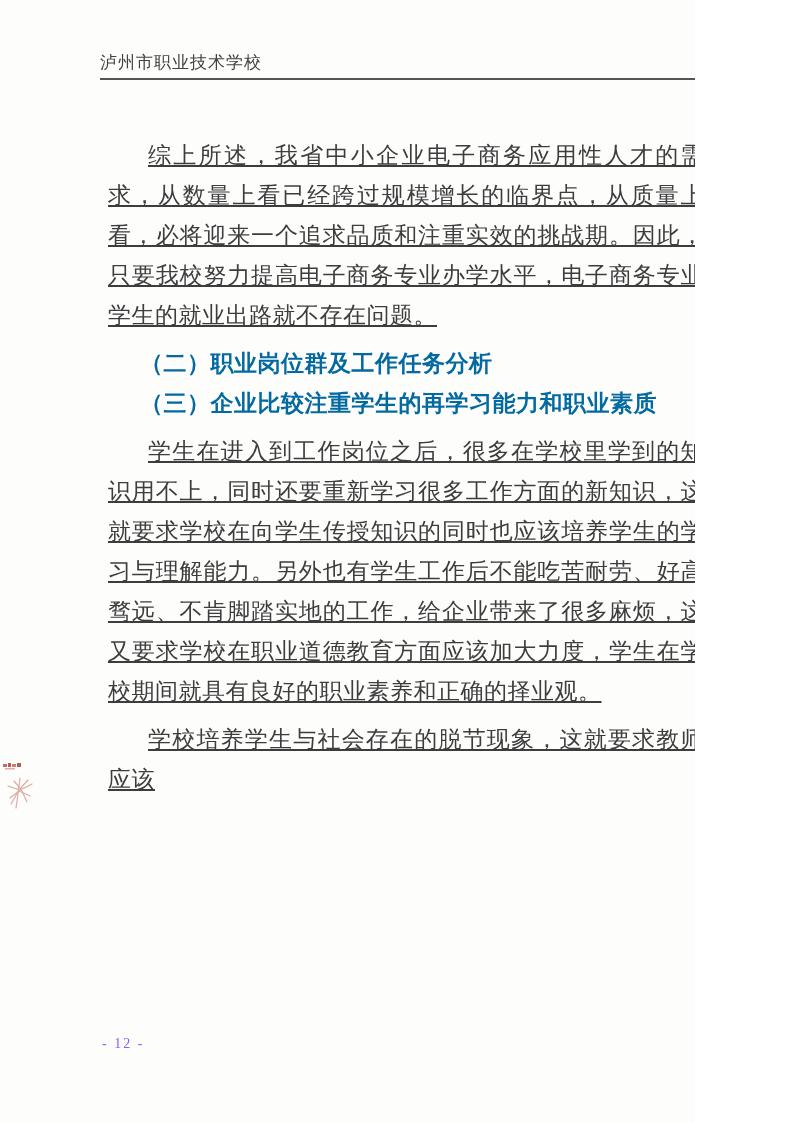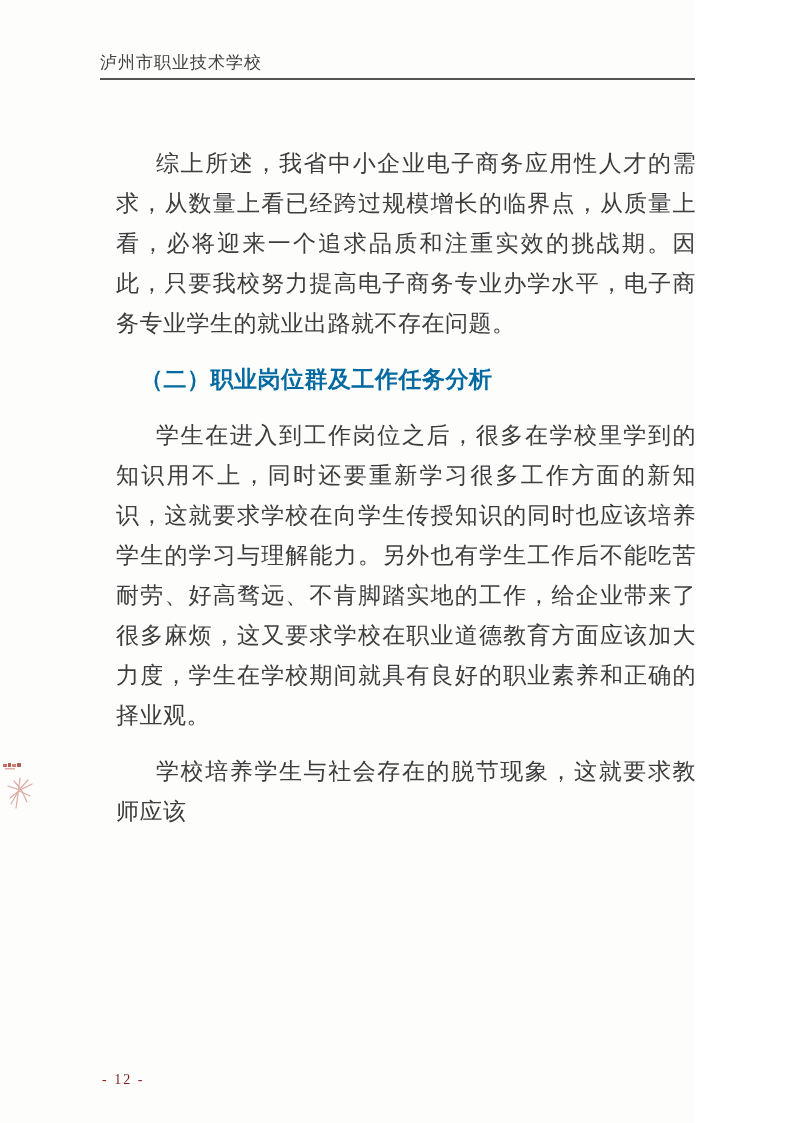--- a/index.html
+++ b/index.html
@@ -35,41 +35,42 @@
   .doc-body {
     position: absolute;
     left: 100px;
     top: 128px;
     width: 612px;
     font-size: 23px;
     line-height: 40px;
     color: #3d3d3d;
   }
   .para {
-    margin: 16px;
+    margin: 8px;
     text-align: justify;
     text-indent: 40px;
     letter-spacing: 0.5px;
+    text-decoration: underline;
   }
   .heading {
     margin: 0;
     font-weight: bold;
     color: #0369a1;
     text-indent: 40px;
     letter-spacing: 0.5px;
     white-space: nowrap;
   }
   
   .page-number {
     position: absolute;
     left: 102px;
-    top: 1072px;
+    top: 1036px;
     font-size: 14px;
     letter-spacing: 2px;
-    color: #7f1d1d;
+    color: #8b5cf6;
   }
   
   .red-frag {
     position: absolute;
     left: 3px;
     top: 761px;
     width: 20px;
     height: 12px;
   }
   .red-scribble {
@@ -86,20 +87,21 @@
 
 <div class="page">
 
   <div class="page-header">
     <span class="school-name">泸州市职业技术学校</span>
   </div>
 
   <div class="doc-body">
     <p class="para">综上所述，我省中小企业电子商务应用性人才的需求，从数量上看已经跨过规模增长的临界点，从质量上看，必将迎来一个追求品质和注重实效的挑战期。因此，只要我校努力提高电子商务专业办学水平，电子商务专业学生的就业出路就不存在问题。</p>
     <p class="heading">（二）职业岗位群及工作任务分析</p>
+    <p class="heading">（三）企业比较注重学生的再学习能力和职业素质</p>
     <p class="para">学生在进入到工作岗位之后，很多在学校里学到的知识用不上，同时还要重新学习很多工作方面的新知识，这就要求学校在向学生传授知识的同时也应该培养学生的学习与理解能力。另外也有学生工作后不能吃苦耐劳、好高骛远、不肯脚踏实地的工作，给企业带来了很多麻烦，这又要求学校在职业道德教育方面应该加大力度，学生在学校期间就具有良好的职业素养和正确的择业观。</p>
     <p class="para">学校培养学生与社会存在的脱节现象，这就要求教师应该</p>
   </div>
 
   <svg class="red-frag" viewBox="0 0 20 12" xmlns="http://www.w3.org/2000/svg">
     <rect x="0" y="3" width="4" height="3" fill="#b5473d" opacity="0.8"></rect>
     <rect x="5" y="2" width="3" height="4" fill="#a93f36" opacity="0.85"></rect>
     <rect x="9" y="3" width="4" height="3" fill="#b5473d" opacity="0.7"></rect>
     <rect x="14" y="2" width="4" height="4" fill="#9c362e" opacity="0.8"></rect>
     <rect x="2" y="7" width="10" height="1.5" fill="#c05a50" opacity="0.5"></rect>

